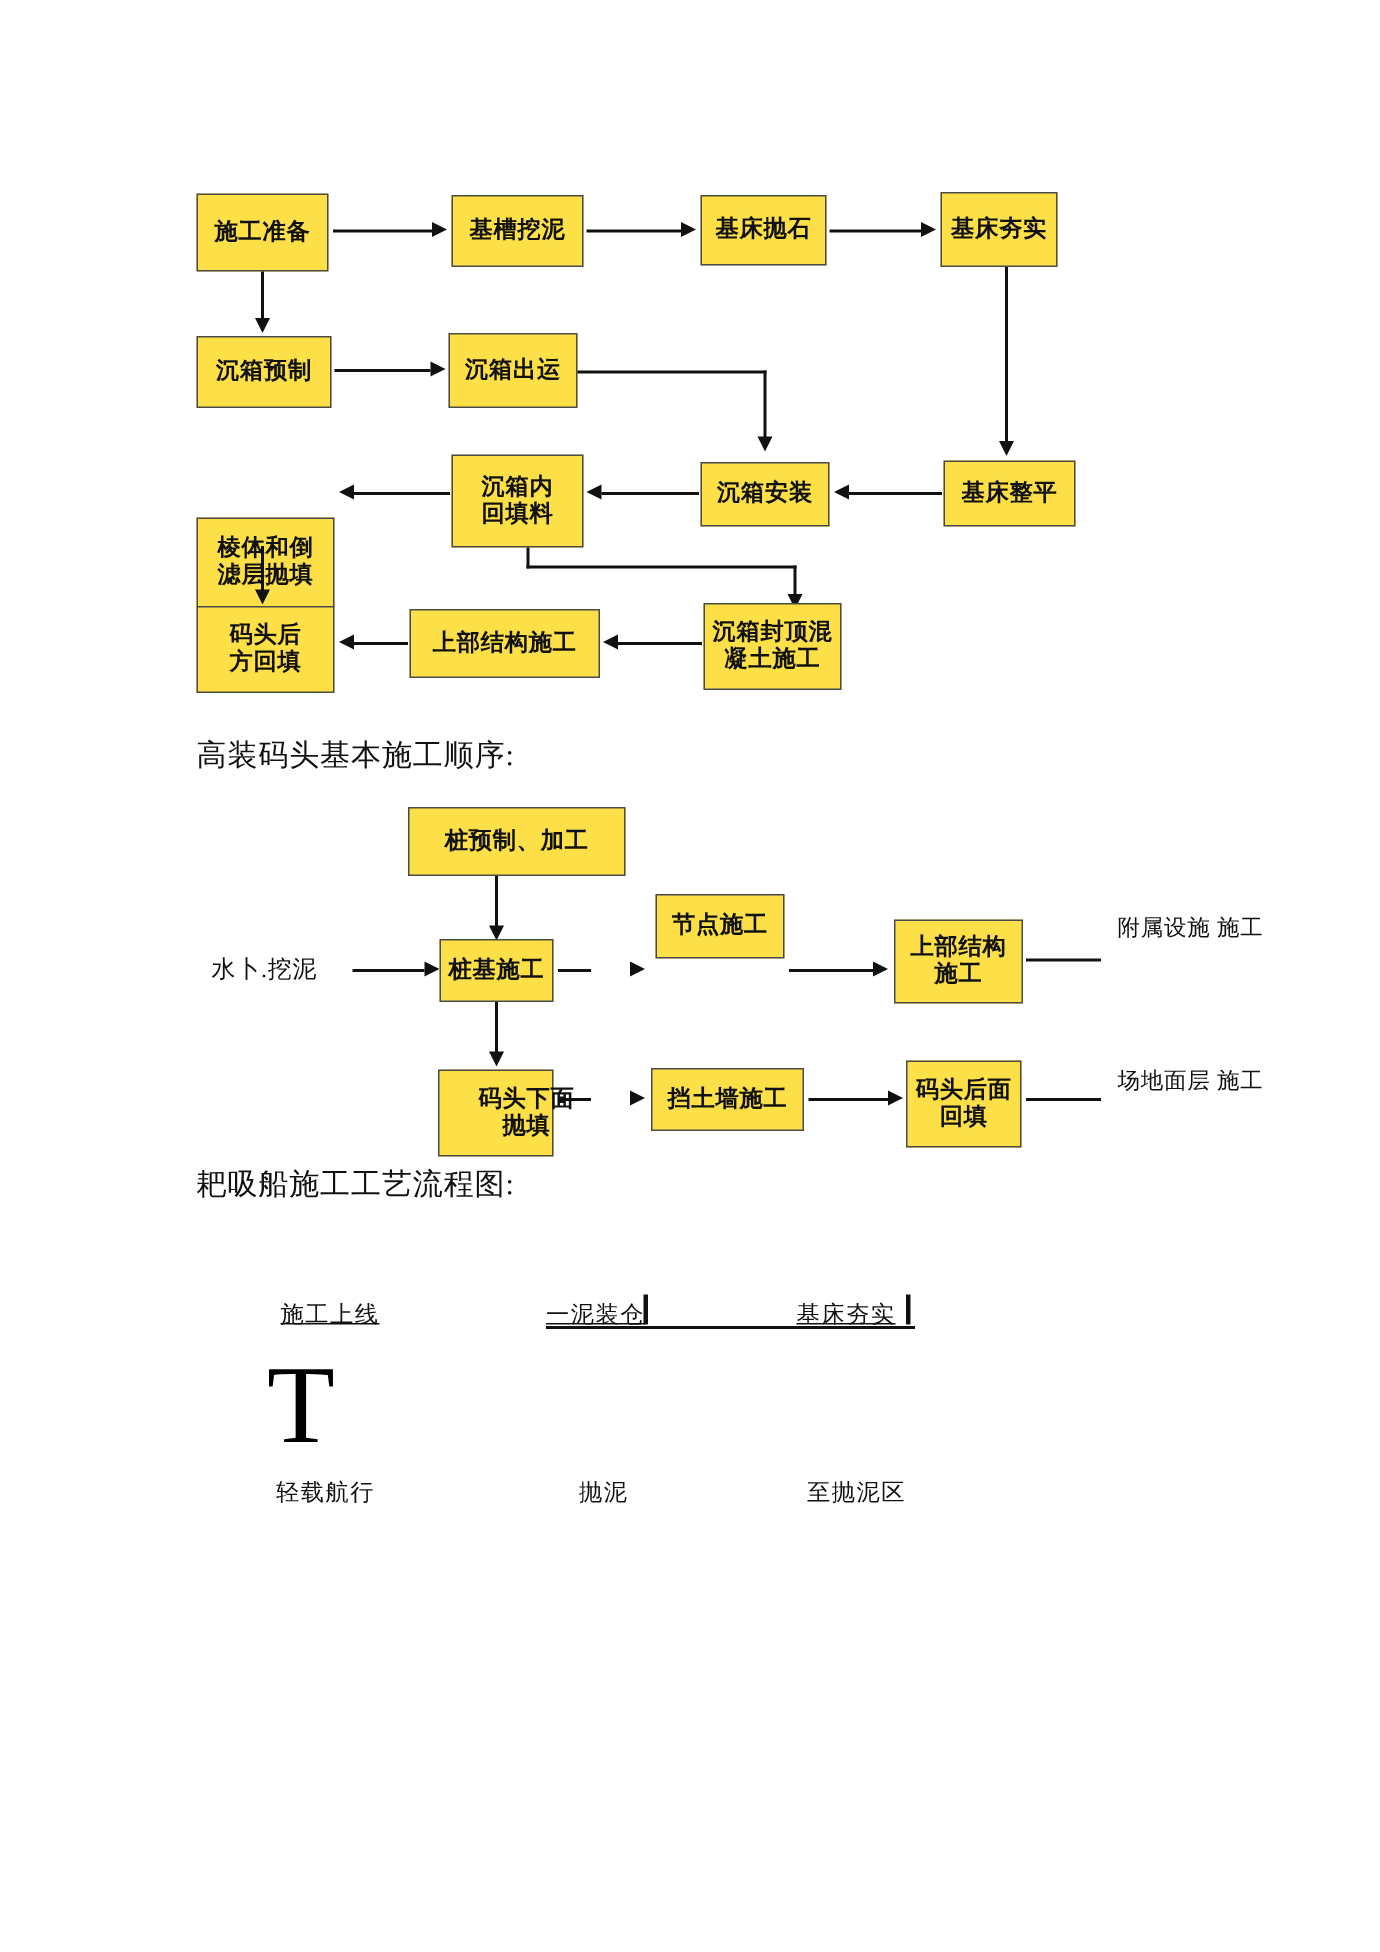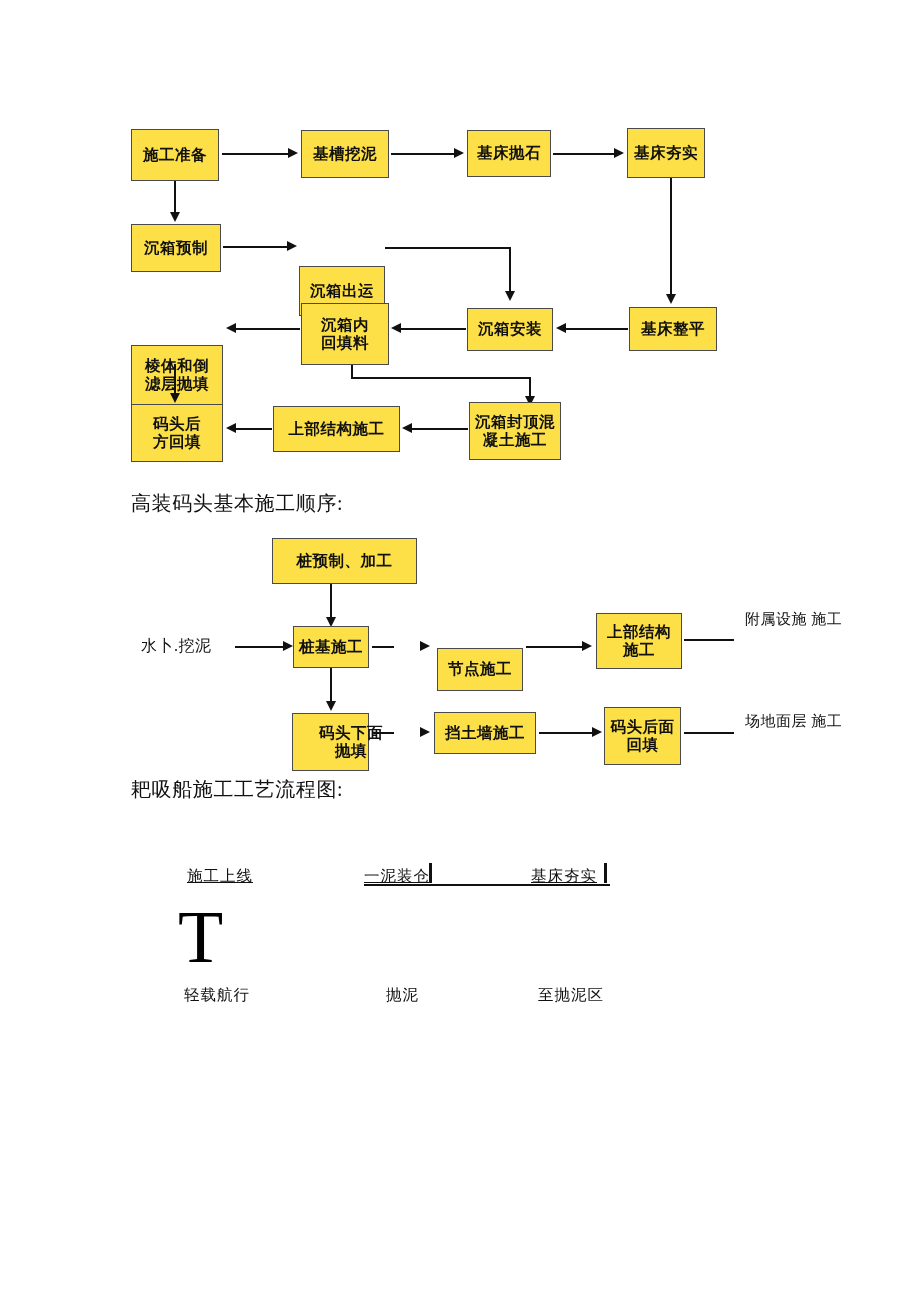--- a/index.html
+++ b/index.html
@@ -141,21 +141,21 @@
 
     <div class="hline" style="left:553px; top:153px; width:61px;"></div>
     <div class="arrow right" style="left:614px; top:148px;"></div>
 
     <div class="vline" style="left:174px; top:181px; width:2px; height:33px;"></div>
     <div class="arrow down" style="left:169.5px; top:212px;"></div>
 
     <div class="box" style="left:131px; top:224px; width:90px; height:48px;">
       <span class="bl">沉箱预制</span>
     </div>
-    <div class="box" style="left:299px; top:222px; width:86px; height:50px;margin-top:44px;">
+    <div class="box" style="left:299px; top:222px; width:86px; height:50px;">
       <span class="bl">沉箱出运</span>
     </div>
 
     <div class="hline" style="left:223px; top:246px; width:64px;"></div>
     <div class="arrow right" style="left:287px; top:241px;"></div>
 
     <div class="hline" style="left:385px; top:247px; width:126px;"></div>
     <div class="vline" style="left:509px; top:247px; height:47px;"></div>
     <div class="arrow down" style="left:504.5px; top:291px;"></div>
 
@@ -237,21 +237,21 @@
     <div class="hline" style="left:235px; top:646px; width:48px;"></div>
     <div class="arrow right" style="left:283px; top:641px;"></div>
 
     <div class="box" style="left:293px; top:626px; width:76px; height:42px;">
       <span class="bl">桩基施工</span>
     </div>
 
     <div class="hline" style="left:372px; top:646px; width:22px;"></div>
     <div class="arrow right" style="left:420px; top:641px;"></div>
 
-    <div class="box" style="left:437px; top:648px; width:86px; height:43px;">
+    <div class="box" style="left:437px; top:596px; width:86px; height:43px;">
       <span class="bl">节点施工</span>
     </div>
 
     <div class="hline" style="left:526px; top:646px; width:56px;"></div>
     <div class="arrow right" style="left:582px; top:641px;"></div>
 
     <div class="box" style="left:596px; top:613px; width:86px; height:56px;justify-content:center;">
       <span>
         <span class="bl">上部结构</span>
         <span class="bl">施工</span>

